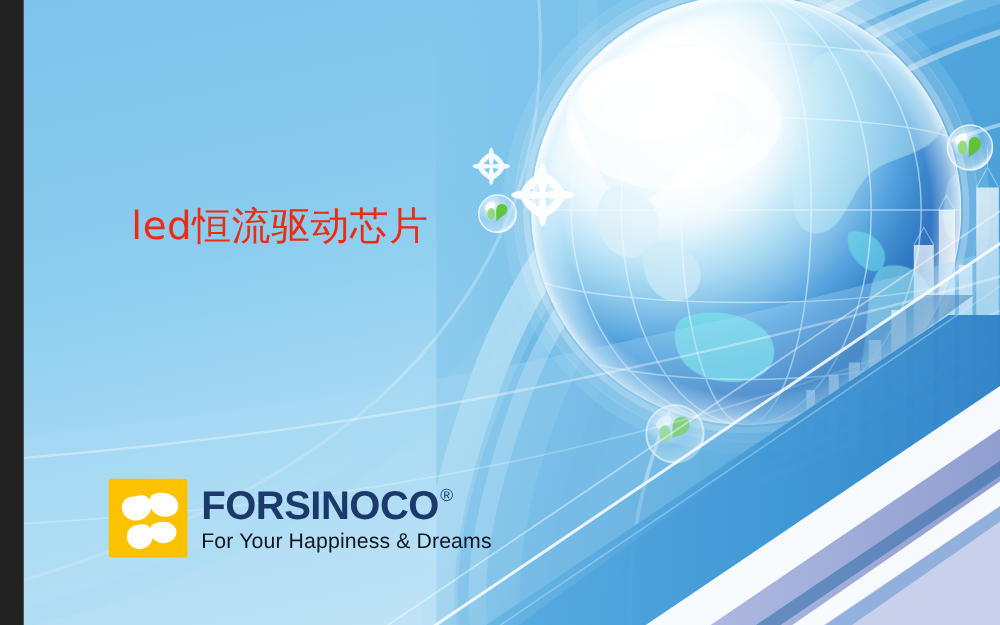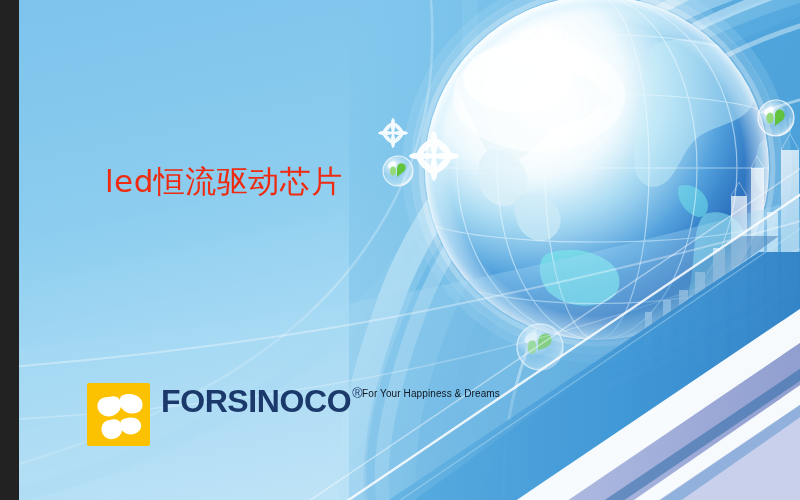--- a/index.html
+++ b/index.html
@@ -55,21 +55,21 @@
     height: 63px;
     background: #fcc200;
     border-radius: 2px;
     flex: 0 0 auto;
     position: relative;
   }
   .logo-mark svg { display: block; width: 63px; height: 63px; }
   .logo-words {
     margin-left: 11px;
     display: flex;
-    flex-direction: row;
+    flex-direction: column;
     justify-content: center;
     padding-top: 2px;
   }
   .logo-name {
     font-family: "Liberation Sans", sans-serif;
     font-weight: bold;
     font-size: 32px;
     color: #1b3a6b;
     letter-spacing: -0.4px;
     line-height: 1;
@@ -79,21 +79,21 @@
   }
   .logo-name .reg {
     font-size: 14px;
     line-height: 1;
     margin-top: 1px;
     margin-left: 1px;
     font-weight: normal;
   }
   .logo-tag {
     font-family: "Liberation Sans", sans-serif;
-    font-size: 10px;
+    font-size: 17px;
     color: #111722;
     letter-spacing: 0.1px;
     line-height: 1.15;
     margin-top: 3px;
     white-space: nowrap;
   }
 </style>
 </head>
 <body>
 

